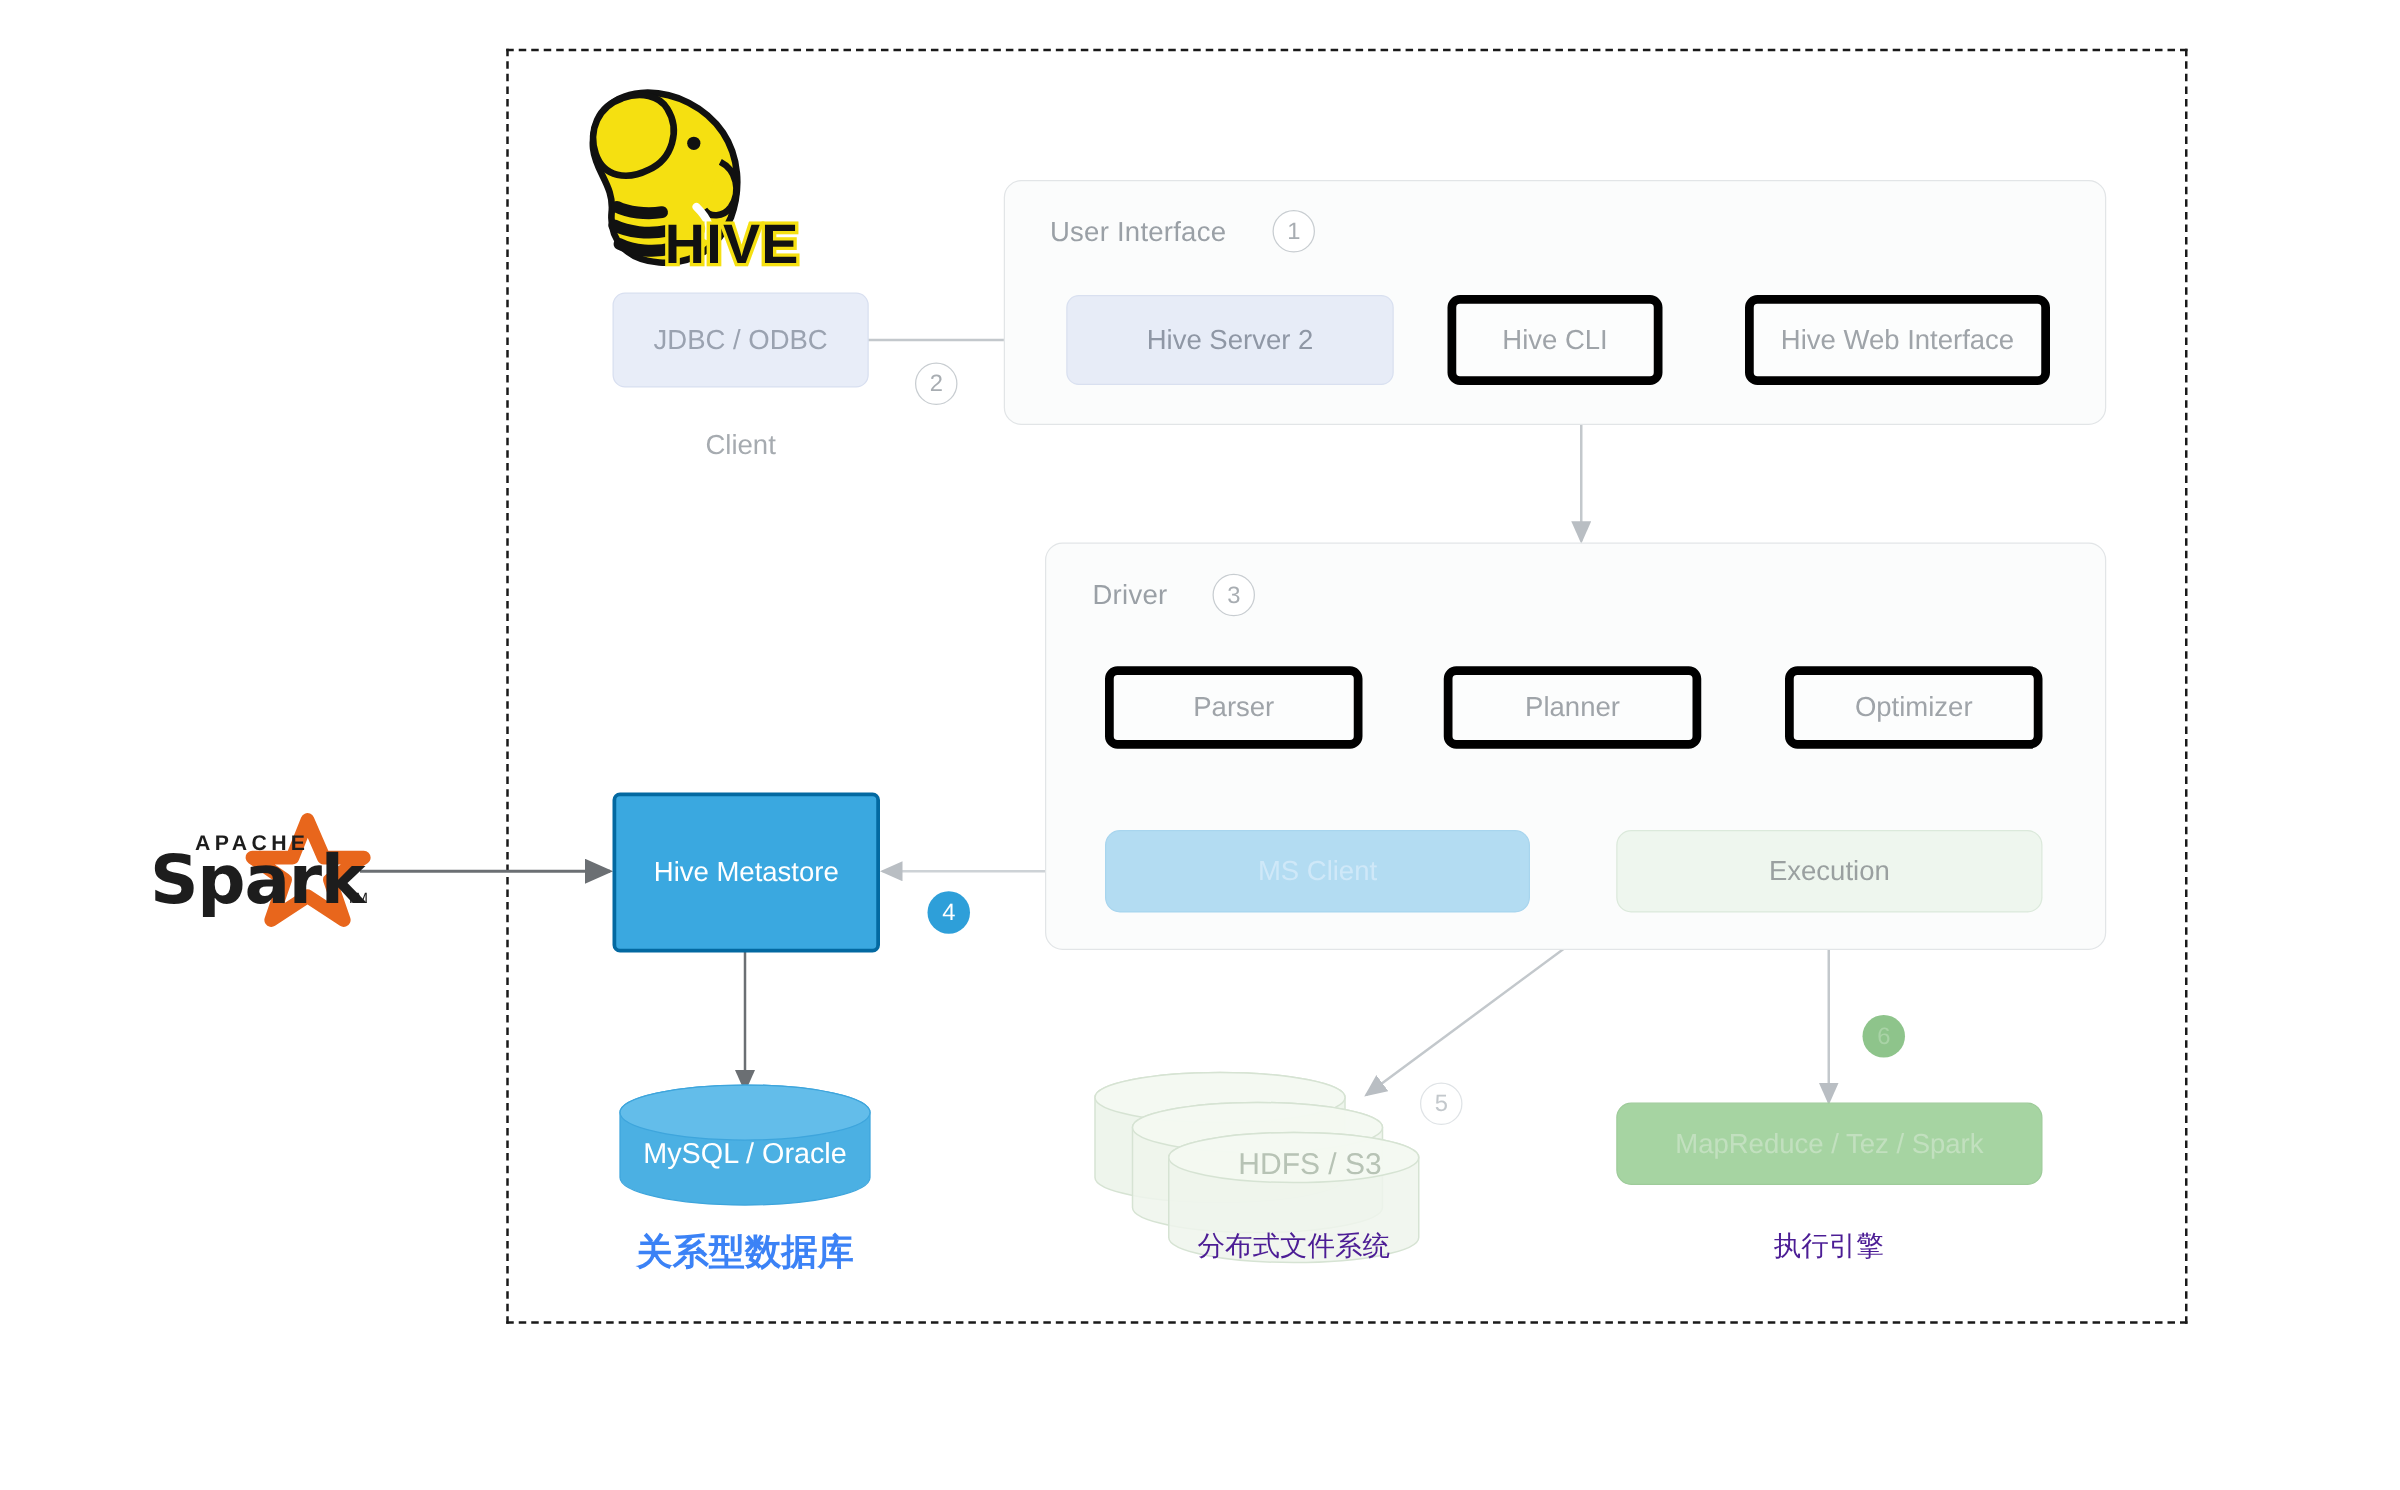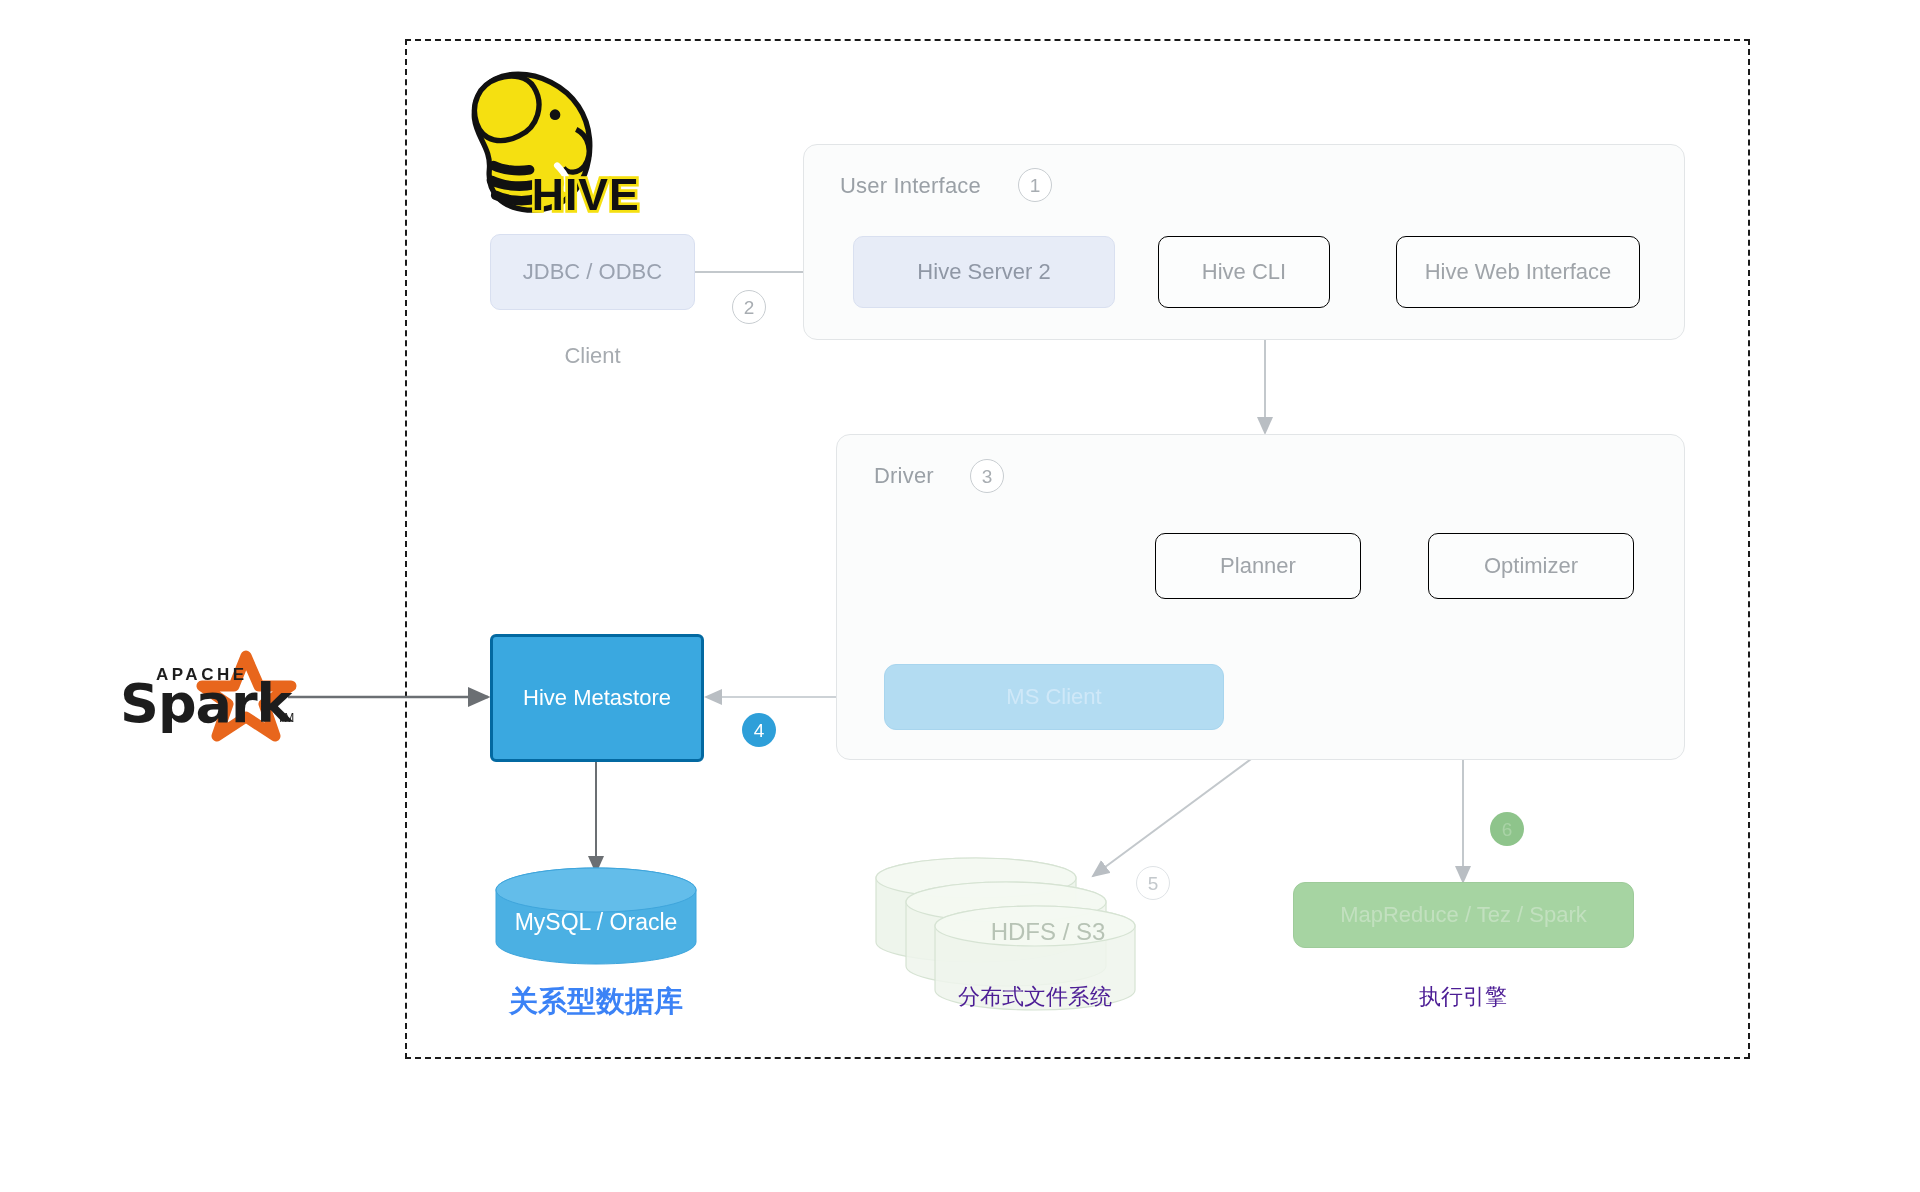--- a/index.html
+++ b/index.html
@@ -81,21 +81,21 @@
     box-sizing: border-box;
     border-radius: 10px;
     display: flex;
     align-items: center;
     justify-content: center;
     font-size: 22px;
     white-space: nowrap;
     text-align: center;
   }
   .box-plain {
-    border: 1px solid #000000;
+    border: 7px solid #000000;
     background: #fcfdfd;
     color: #9fa4a9;
   }
   .box-lav {
     border: 1px solid #d8dff0;
     background: #e8edf8;
     color: #9aa2b0;
   }
   .box-hs2 {
     border: 1px solid #d9e0f0;
@@ -268,30 +268,36 @@
   </div>
 
   <div class="panel" style="left:836px; top:434px; width:849px; height:326px;"></div>
   <div class="panel-title" style="left:874px; top:463px;">
     <span>Driver</span>
   </div>
   <div class="badge outline" style="left:970px; top:459px;">
     <span>3</span>
   </div>
 
+  <div class="box box-plain" style="left:884px; top:533px; width:206px; height:66px;">
+    <span>Parser</span>
+  </div>
   <div class="box box-plain" style="left:1155px; top:533px; width:206px; height:66px;">
     <span>Planner</span>
   </div>
   <div class="box box-plain" style="left:1428px; top:533px; width:206px; height:66px;">
     <span>Optimizer</span>
   </div>
 
   <div class="box box-msclient" style="left:884px; top:664px; width:340px; height:66px;">
     <span>MS Client</span>
   </div>
+  <div class="box box-exec" style="left:1293px; top:664px; width:341px; height:66px;">
+    <span>Execution</span>
+  </div>
 
   <div class="box box-blue-solid" style="left:490px; top:634px; width:214px; height:128px;">
     <span>Hive Metastore</span>
   </div>
   <div class="badge solid-blue" style="left:742px; top:713px;">
     <span>4</span>
   </div>
 
   <div class="box" style="left:496px; top:900px; width:200px; height:44px; color:#ffffff; font-size:23px;">
     <span>MySQL / Oracle</span>

